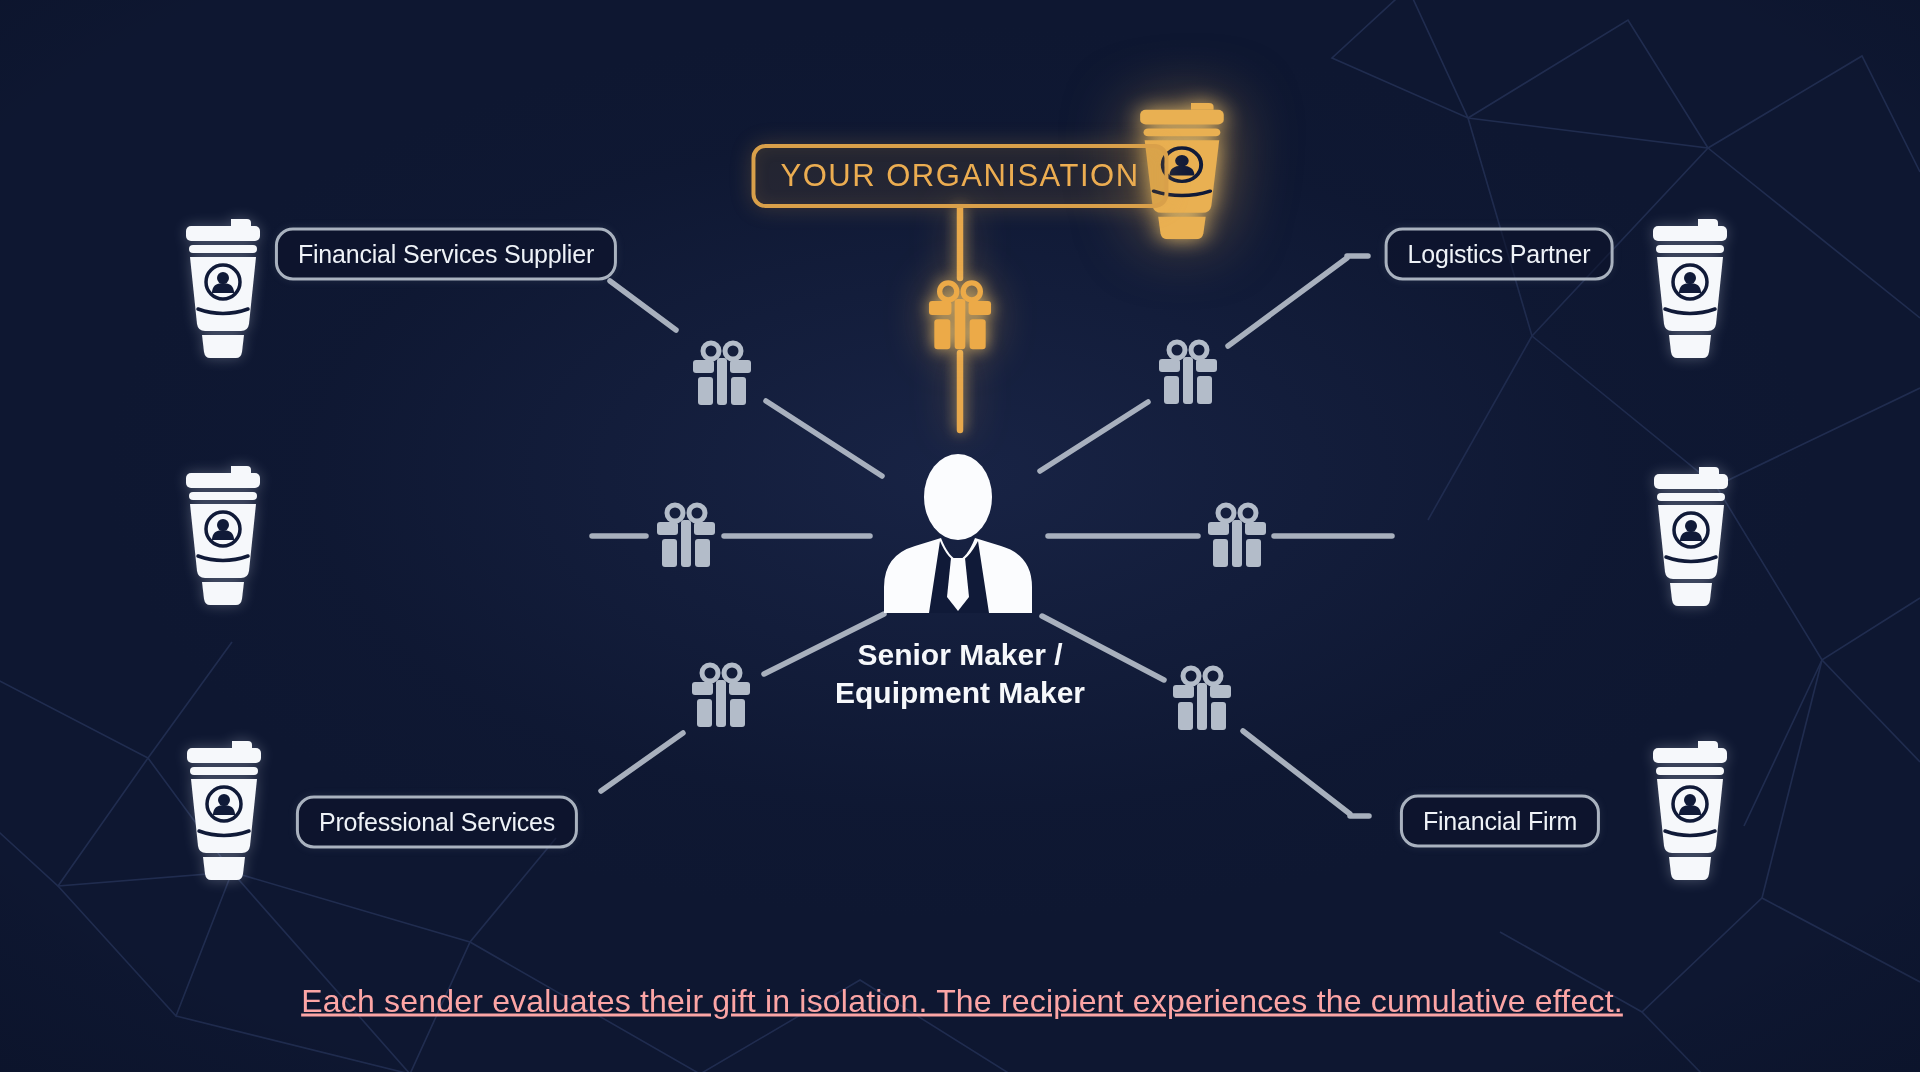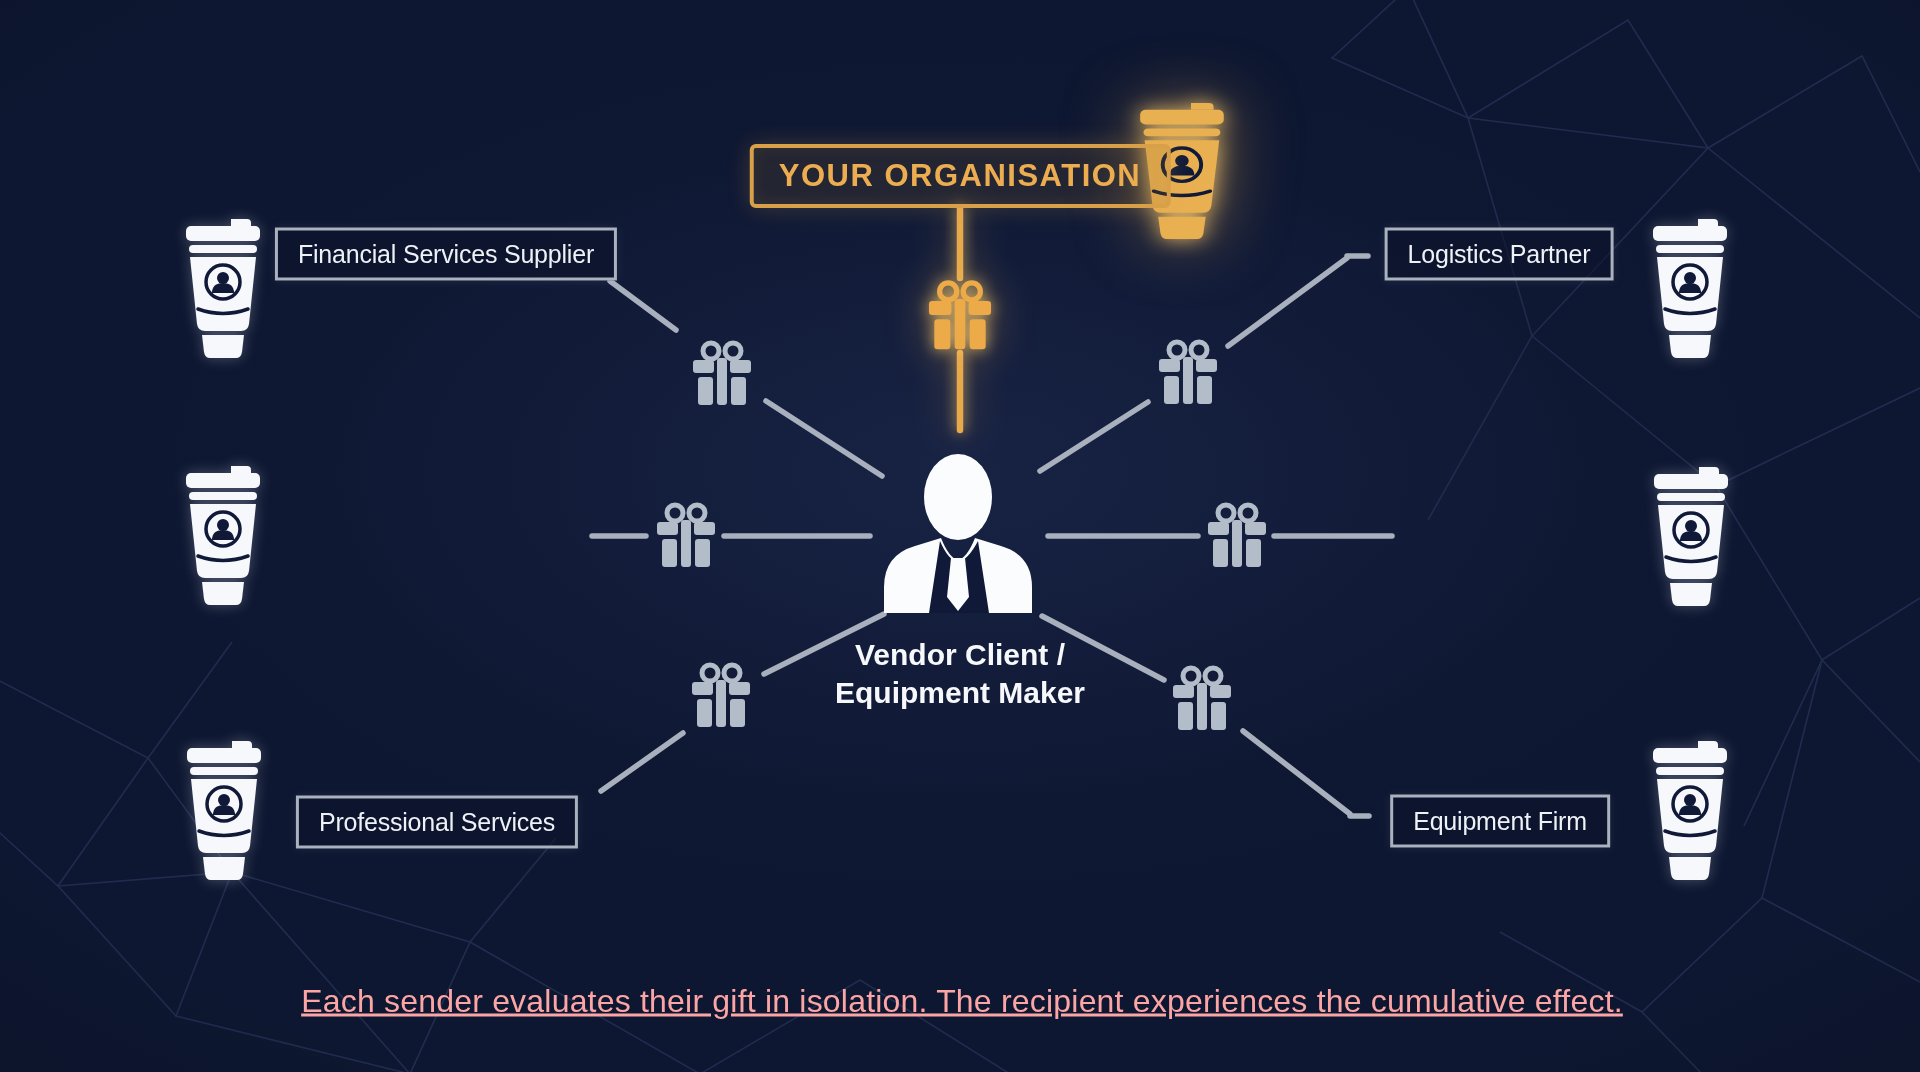--- a/index.html
+++ b/index.html
@@ -18,28 +18,28 @@
   }
   svg.mesh{position:absolute;inset:0;z-index:0;}
   svg.diagram{position:absolute;inset:0;z-index:3;}
   .glow-gold-big{filter:drop-shadow(0 0 10px rgba(248,202,110,.85)) drop-shadow(0 0 30px rgba(240,178,82,.5));}
   .glow-gold{filter:drop-shadow(0 0 7px rgba(248,202,110,.8)) drop-shadow(0 0 20px rgba(240,178,82,.4));}
   .glow-white{filter:drop-shadow(0 0 7px rgba(235,242,255,.28));}
 
   .node-label{
     position:absolute;z-index:4;transform:translate(-50%,-50%);
     color:#eef2f7;font-size:25px;letter-spacing:-.2px;white-space:nowrap;
-    padding:9px 20px;border:3px solid #a9b2bf;border-radius:0;
+    padding:9px 20px;border:3px solid #a9b2bf;border-radius:18px;
     background:rgba(12,19,42,.55);
     box-shadow:0 0 10px rgba(190,200,215,.10);
   }
   .org-badge{
     position:absolute;z-index:4;transform:translate(-50%,-50%);
-    color:#ecad51;font-size:31px;font-weight:bold;letter-spacing:1.5px;white-space:nowrap;
-    padding:10px 25px;border:4px solid #d9a04a;border-radius:6px;
+    color:#ecad51;font-size:31px;font-weight:normal;letter-spacing:1.5px;white-space:nowrap;
+    padding:10px 25px;border:4px solid #d9a04a;border-radius:14px;
     background:rgba(146,104,42,.16);
     box-shadow:0 0 22px rgba(225,165,75,.22), inset 0 0 16px rgba(225,165,75,.10);
   }
   .center-label{
     position:absolute;z-index:4;transform:translate(-50%,-50%);
     color:#f6f8fb;font-size:30px;font-weight:bold;line-height:38px;text-align:center;white-space:nowrap;
   }
   .caption{
     position:absolute;z-index:4;transform:translate(-50%,-50%);
     color:#fca5a5;font-size:32px;letter-spacing:.2px;white-space:nowrap;text-decoration:underline;
@@ -155,22 +155,22 @@
       <rect x="990" y="578" width="20" height="7" rx="2.5" fill="#fbfcfe" transform="rotate(-5 1000 581)"></rect>
     </g>
   </svg>
 
   <div class="org-badge" style="left:960px;top:176px">YOUR ORGANISATION</div>
 
   <div class="node-label" style="left:446px;top:254px">Financial Services Supplier</div>
   <div class="node-label" style="left:437px;top:822px">Professional Services</div>
 
   <div class="node-label" style="left:1499px;top:254px">Logistics Partner</div>
-  <div class="node-label" style="left:1500px;top:821px">Equipment Firm</div>
+  <div class="node-label" style="left:1500px;top:821px">Financial Firm</div>
 
   <div class="center-label" style="left:960px;top:674px">
-    <div>Vendor Client /</div>
+    <div>Senior Maker /</div>
     <div>Equipment Maker</div>
   </div>
 
   <div class="caption" style="left:962px;top:1001px">Each sender evaluates their gift in isolation. The recipient experiences the cumulative effect.</div>
 
 </div>
 
 </body></html>

